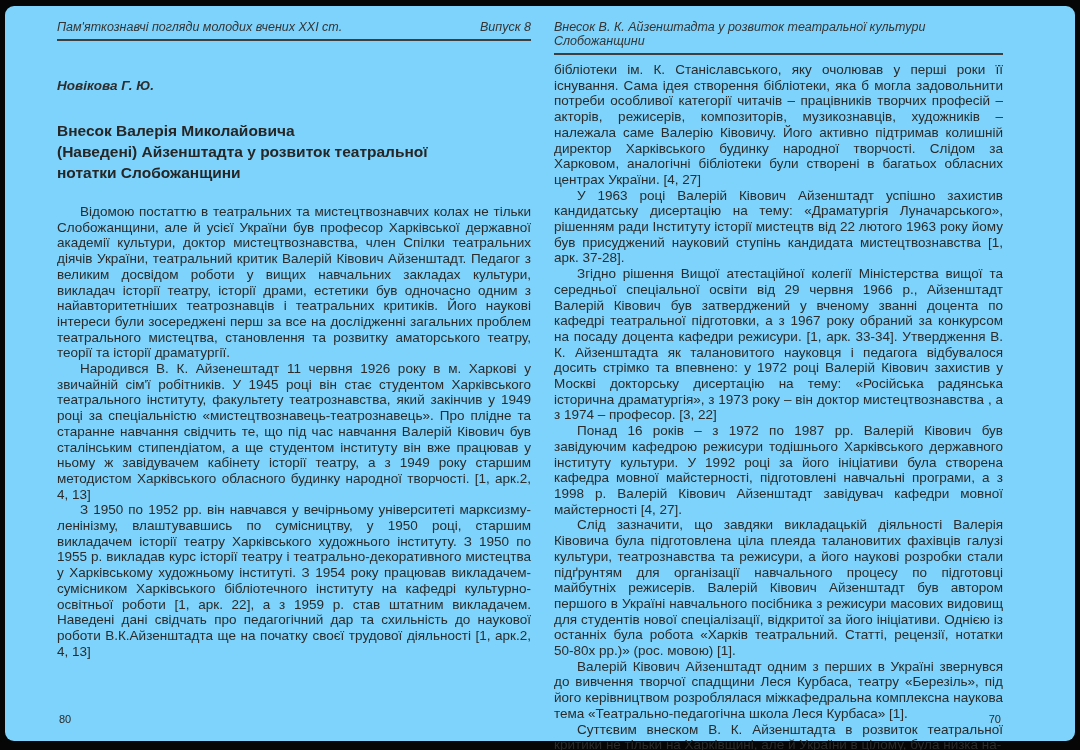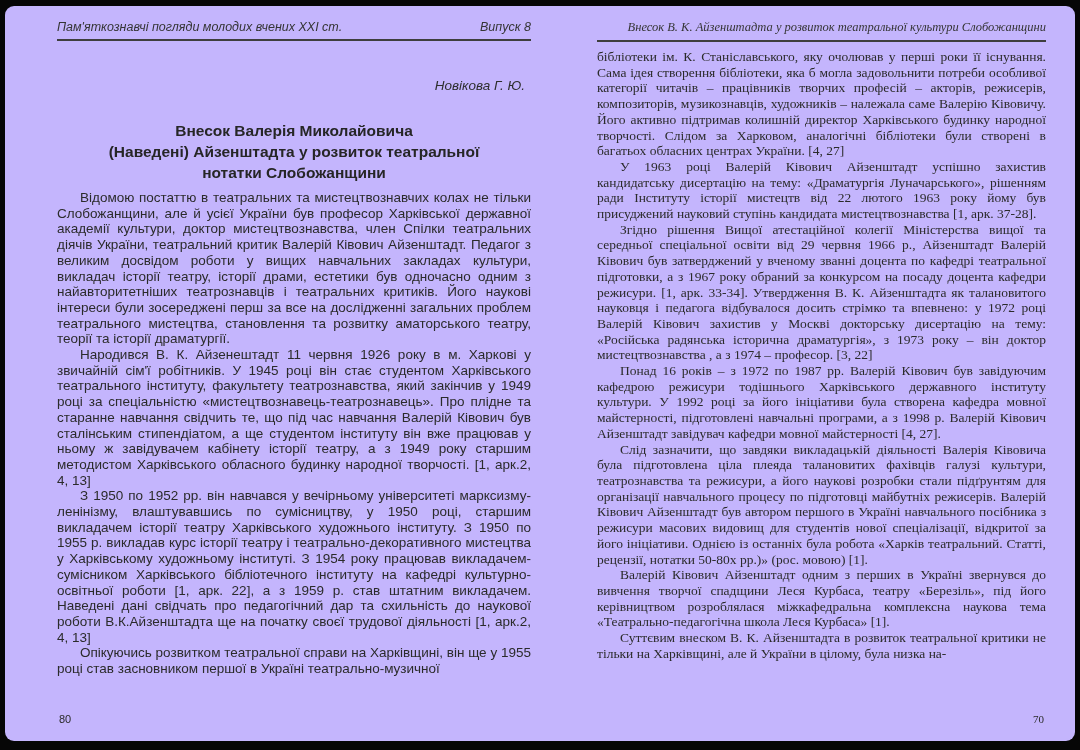--- a/index.html
+++ b/index.html
@@ -10,67 +10,66 @@
     overflow: hidden;
     background: #060606;
     font-family: "Liberation Sans", sans-serif;
   }
   .spread {
     position: absolute;
     left: 5px;
     right: 5px;
     top: 6px;
     bottom: 9px;
-    background: #c4b5fd;
+    background: #7dd3fc;
     border-radius: 9px;
   }
   .page {
     position: absolute;
     top: 7px;
     bottom: 8px;
     color: #2e2e2e;
   }
   .page-left  { left: 52px;  width: 474px; }
-  .page-right { left: 592px; width: 449px; font-family: Liberation Serif, serif; }
+  .page-right { left: 549px; width: 449px; }
 
   .running-head {
     display: flex;
     justify-content: space-between;
     align-items: baseline;
     font-style: italic;
     font-size: 12.5px;
     padding-top: 7px;
     color: #353535;
   }
   .running-head.right-only { justify-content: flex-end; }
   .head-rule {
     border-bottom: 2px solid #3e3e3e;
     margin-top: 5px;
   }
 
   .author {
     margin-top: 37px;
-    text-align: right;
-    font-weight: normal;
+    font-weight: bold;
     font-style: italic;
     font-size: 13.5px;
     padding-right: 6px;
   }
 
   .title {
     margin: 27px 0 0 0;
-    text-align: center;
+    text-align: left;
     font-size: 15.5px;
     line-height: 21px;
     font-weight: bold;
     color: #262626;
   }
 
   .body-text {
-    margin-top: 7px;
+    margin-top: 21px;
     text-align: justify;
     font-size: 13.5px;
     line-height: 15.7px;
     color: #2b2b2b;
   }
   .page-right .body-text { margin-top: 7px; }
   .para { margin: 0; text-indent: 23px; }
   .page-right .body-text .para:first-child { text-indent: 0; }
 
   .pageno {
@@ -99,21 +98,20 @@
     <h1 class="title">
         <div class="title-line">Внесок Валерія Миколайовича</div>
         <div class="title-line">(Наведені) Айзенштадта у розвиток театральної</div>
         <div class="title-line">нотатки Слобожанщини</div>
       </h1>
 
     <div class="body-text">
         <p class="para">Відомою постаттю в театральних та мистецтвознавчих колах не тільки Слобожанщини, але й усієї України був професор Харківської державної академії культури, доктор мистецтвознавства, член Спілки театральних діячів України, театральний критик Валерій Ківович Айзенштадт. Педагог з великим досвідом роботи у вищих навчальних закладах культури, викладач історії театру, історії драми, естетики був одночасно одним з найавторитетніших театрознавців і театральних критиків. Його наукові інтереси були зосереджені перш за все на дослідженні загальних проблем театрального мистецтва, становлення та розвитку аматорського театру, теорії та історії драматургії.</p>
         <p class="para">Народився В. К. Айзенештадт 11 червня 1926 року в м. Харкові у звичайній сім'ї робітників. У 1945 році він стає студентом Харківського театрального інституту, факультету театрознавства, який закінчив у 1949 році за спеціальністю «мистецтвознавець-театрознавець». Про плідне та старанне навчання свідчить те, що під час навчання Валерій Ківович був сталінським стипендіатом, а ще студентом інституту він вже працював у ньому ж завідувачем кабінету історії театру, а з 1949 року старшим методистом Харківського обласного будинку народної творчості. [1, арк.2, 4, 13]</p>
         <p class="para">З 1950 по 1952 рр. він навчався у вечірньому університеті марксизму-ленінізму, влаштувавшись по сумісництву, у 1950 році, старшим викладачем історії театру Харківського художнього інституту. З 1950 по 1955 р. викладав курс історії театру і театрально-декоративного мистецтва у Харківському художньому інституті. З 1954 року працював викладачем-сумісником Харківського бібліотечного інституту на кафедрі культурно-освітньої роботи [1, арк. 22], а з 1959 р. став штатним викладачем. Наведені дані свідчать про педагогічний дар та схильність до наукової роботи В.К.Айзенштадта ще на початку своєї трудової діяльності [1, арк.2, 4, 13]</p>
-        <p class="para">Опікуючись розвитком театральної справи на Харківщині, він ще у 1955 році став засновником першої в Україні театрально-музичної</p>
       </div>
 
     <div class="pageno pageno-left">80</div>
   </section>
 
   <section class="page page-right">
     <header class="running-head right-only">
       <span>Внесок В. К. Айзенштадта у розвиток театральної культури Слобожанщини</span>
     </header>
     <div class="head-rule"></div>

